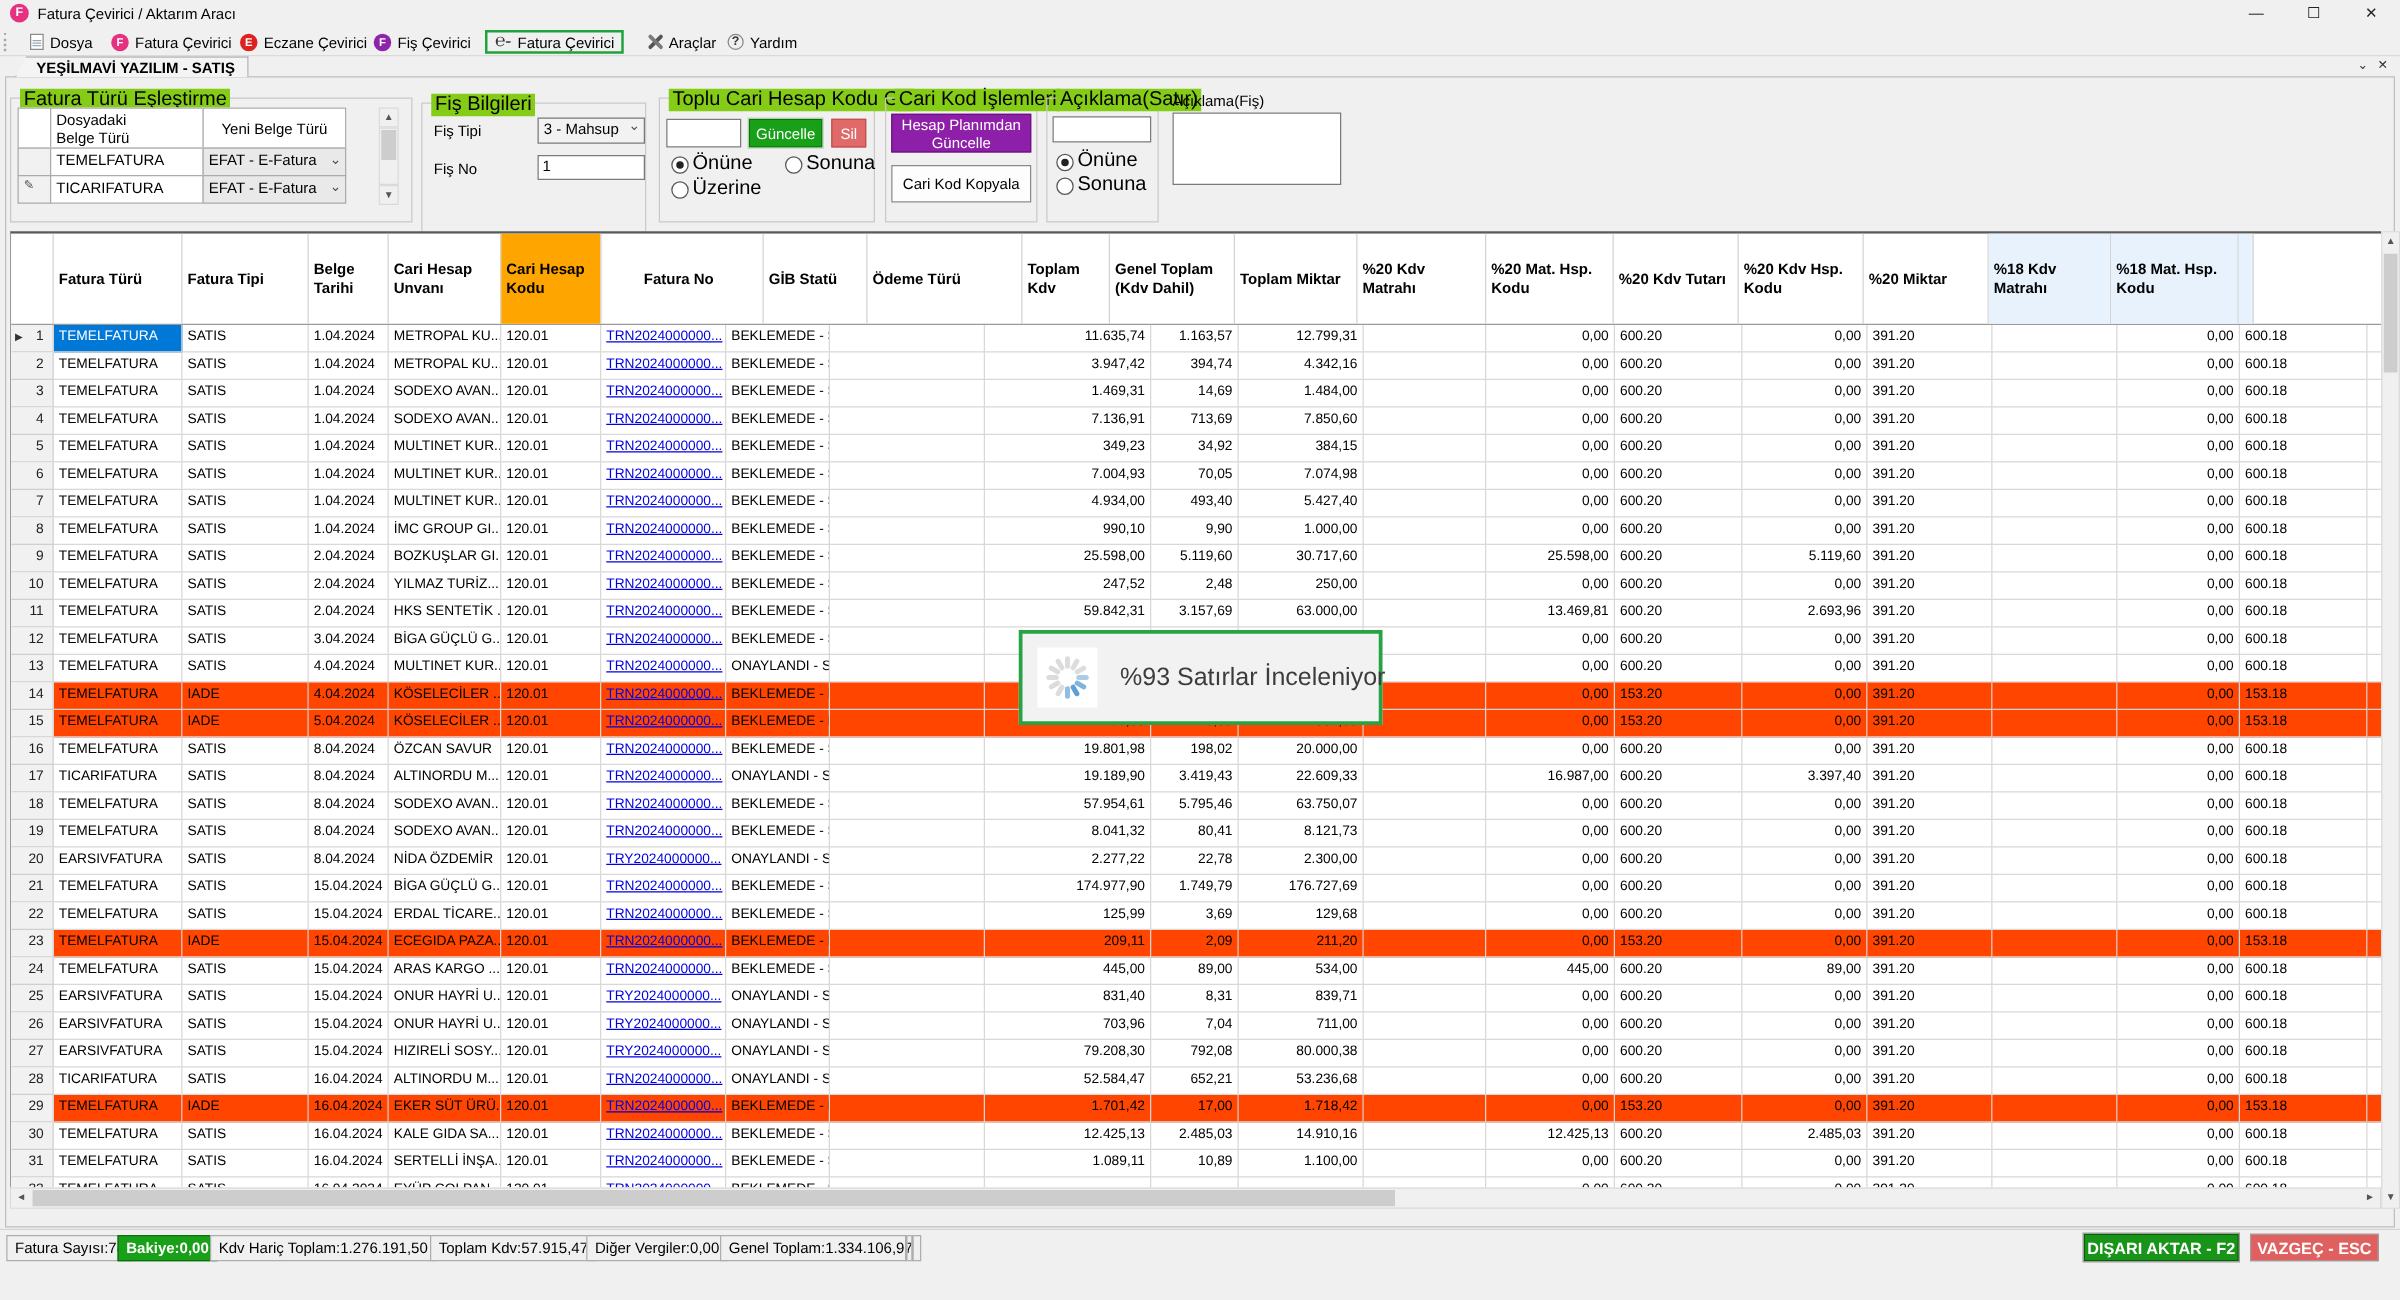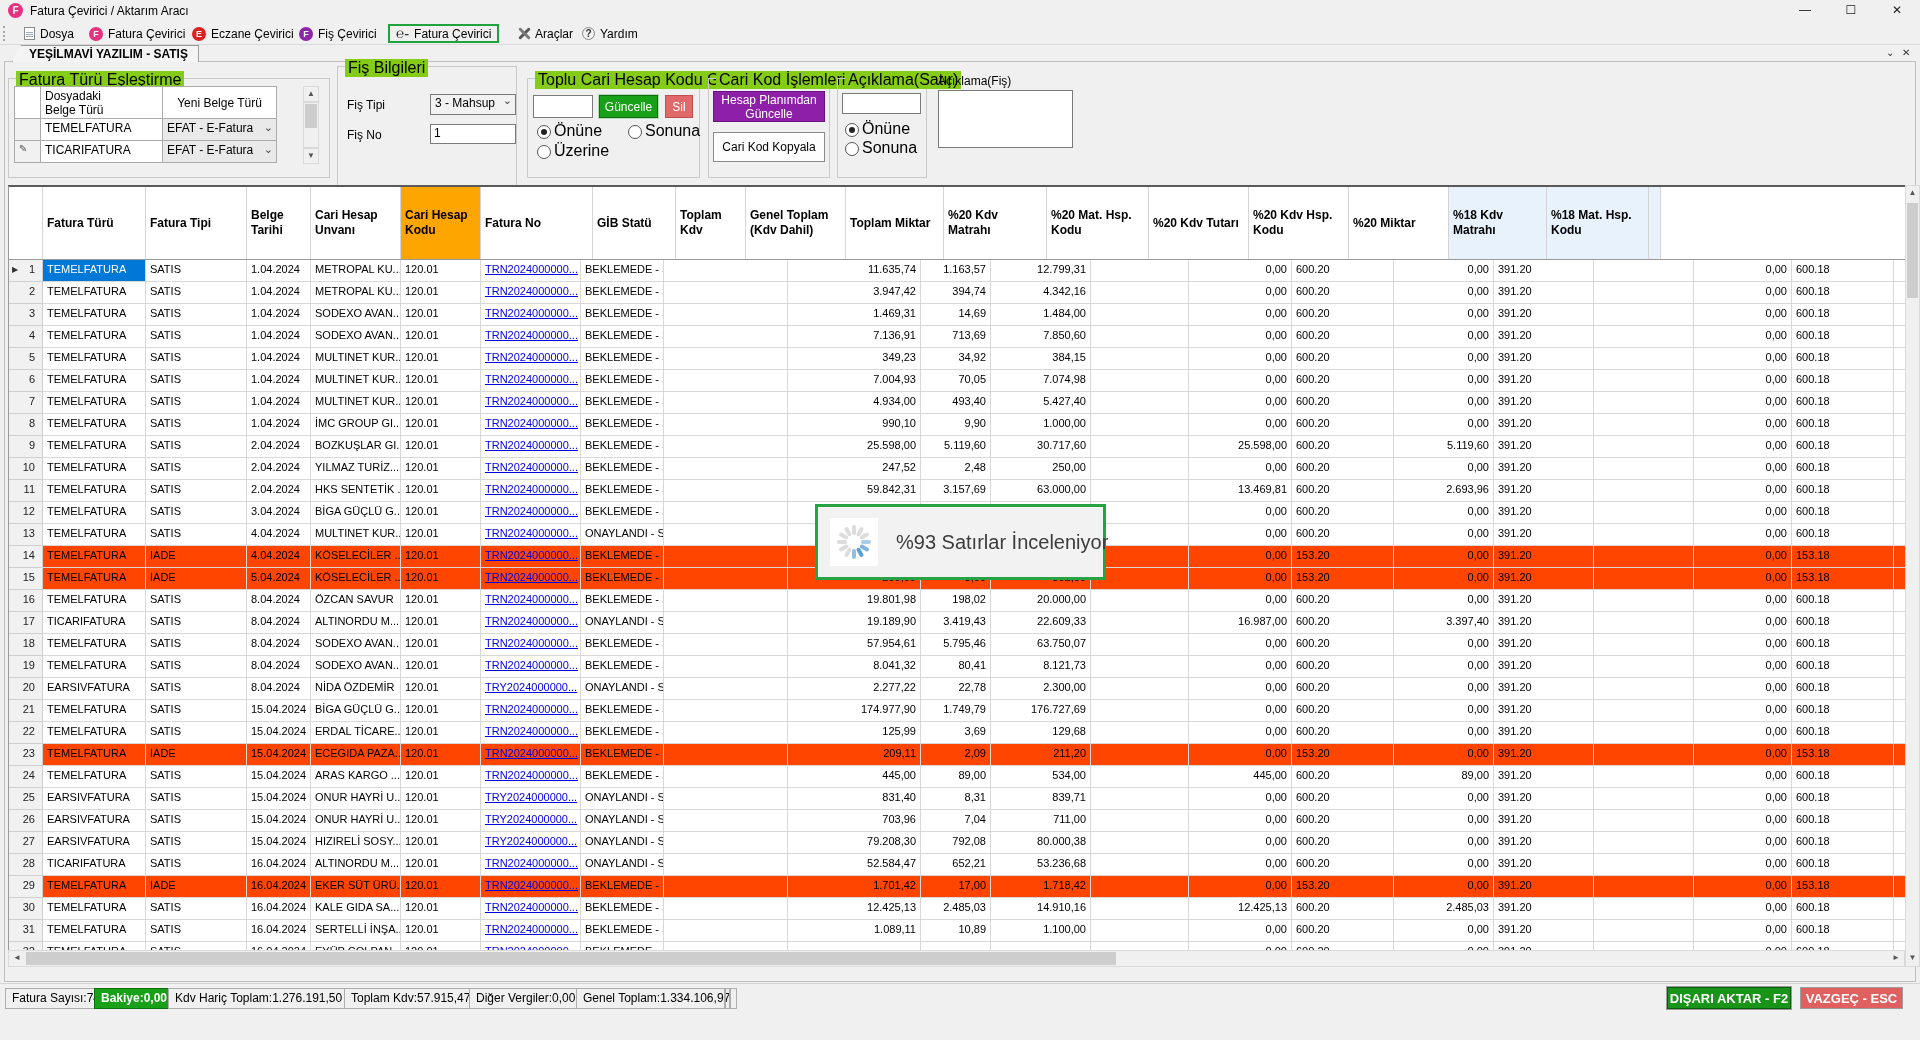--- a/index.html
+++ b/index.html
@@ -158,21 +158,21 @@
   <div class="mg-cell mg-dd" style="left:162px;top:118px;width:115px;height:23px">EFAT - E-Fatura</div>
   <div class="mg-cell" style="left:14px;top:140px;width:27px;height:23px;background:#F1F1F1;font-size:10px;color:#555">✎</div>
   <div class="mg-cell" style="left:40px;top:140px;width:123px;height:23px">TICARIFATURA</div>
   <div class="mg-cell mg-dd" style="left:162px;top:140px;width:115px;height:23px">EFAT - E-Fatura</div>
   <div class="sb-arrow" style="left:303px;top:86px;width:16px;height:16px">▲</div>
   <div class="sb" style="left:303px;top:102px;width:16px;height:46px">
       <div class="sb-thumb" style="left:1px;top:1px;width:12px;height:24px"></div>
     </div>
   <div class="sb-arrow" style="left:303px;top:148px;width:16px;height:16px">▼</div>
 
-  <div class="gb" style="left:337px;top:66px;width:180px;height:124px">
+  <div class="gb" style="left:337px;top:82px;width:180px;height:124px">
     <div class="gb-lbl">Fiş Bilgileri</div>
   </div>
   <div class="flabel" style="left:347px;top:98px">Fiş Tipi</div>
   <div class="combo" style="left:430px;top:94px;width:86px;height:21px">3 - Mahsup</div>
   <div class="flabel" style="left:347px;top:128px">Fiş No</div>
   <div class="inp" style="left:430px;top:124px;width:86px;height:20px">1</div>
 
   <div class="gb" style="left:527px;top:78px;width:173px;height:100px">
     <div class="gb-lbl">Toplu Cari Hesap Kodu Gir</div>
   </div>
@@ -200,22 +200,23 @@
   <div class="inp" style="left:938px;top:90px;width:135px;height:58px"></div>
 
   <div id="grid">
     <div id="grid-header">
         <div class="hcell" style="width: 34px;"></div>
         <div class="hcell" style="width: 103px;">Fatura Türü</div>
         <div class="hcell" style="width: 101px;">Fatura Tipi</div>
         <div class="hcell" style="width: 64px;">Belge Tarihi</div>
         <div class="hcell" style="width: 90px;">Cari Hesap Unvanı</div>
         <div class="hcell h-orange" style="width: 80px;">Cari Hesap Kodu</div>
-        <div class="hcell" style="width: 112px;">Fatura No</div>
+        <div class="hcell" style="width: 100px; margin-left: 30px;">Fatura No</div>
         <div class="hcell" style="width: 83px;">GİB Statü</div>
+        <div class="hcell" style="width: 124px;">Ödeme Türü</div>
         <div class="hcell" style="width: 70px;">Toplam Kdv</div>
         <div class="hcell" style="width: 100px;">Genel Toplam (Kdv Dahil)</div>
         <div class="hcell" style="width: 98px;">Toplam Miktar</div>
         <div class="hcell" style="width: 103px;">%20 Kdv Matrahı</div>
         <div class="hcell" style="width: 102px;">%20 Mat. Hsp. Kodu</div>
         <div class="hcell" style="width: 100px;">%20 Kdv Tutarı</div>
         <div class="hcell" style="width: 100px;">%20 Kdv Hsp. Kodu</div>
         <div class="hcell" style="width: 100px;">%20 Miktar</div>
         <div class="hcell h-tint" style="width: 98px;">%18 Kdv Matrahı</div>
         <div class="hcell h-tint" style="width: 102px;">%18 Mat. Hsp. Kodu</div>

